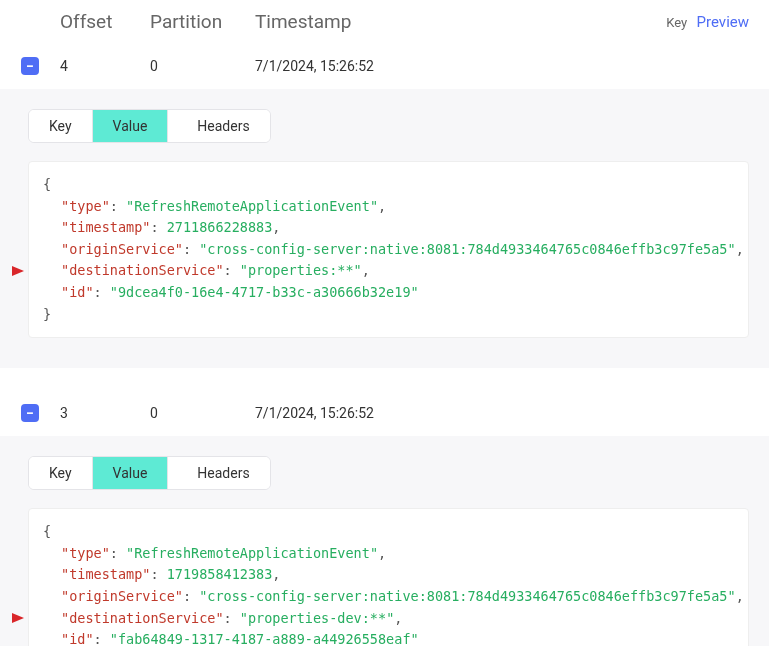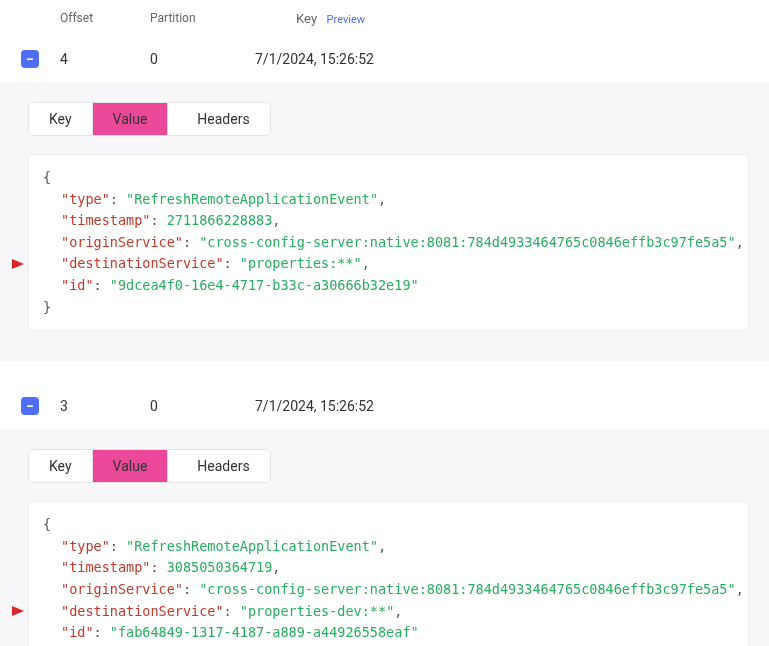--- a/index.html
+++ b/index.html
@@ -20,23 +20,23 @@
     display: flex;
     align-items: center;
     padding: 14px 0;
     background: #fff;
   }
   .col-expand { width: 60px; display:flex; justify-content:center; }
   .col-offset { width: 90px; padding-left: 0; }
   .col-partition { width: 105px; }
   .col-timestamp { flex: 1; }
   .col-key-preview { width: 130px; text-align: right; padding-right: 20px; }
-  .header-row .hlabel { color: #666; font-size: 12px; }
+  .header-row .hlabel { color: #666; font-size: 19px; }
   .key-label { color:#666; font-size:13px; margin-right:6px;}
-  .preview-link { color: #4f6df5; font-size:11px; cursor:pointer; }
+  .preview-link { color: #4f6df5; font-size:15px; cursor:pointer; }
   .expand-btn {
     width: 18px; height: 18px;
     background: #4f6df5;
     border-radius: 4px;
     color: #fff;
     display:flex; align-items:center; justify-content:center;
     font-weight:700;
     font-size:14px;
     line-height:1;
     cursor:pointer;
@@ -56,21 +56,21 @@
   }
   .tab {
     padding: 8px 20px;
     font-size: 14px;
     color:#333;
     background:#fff;
     cursor:pointer;
     border-right:1px solid #e4e4e8;
   }
   .tab:last-child { border-right:none;padding-left:29px; }
-  .tab.active { background:#ec4899; }
+  .tab.active { background:#5eead4; }
   .json-box {
     background:#fff;
     border:1px solid #eee;
     border-radius:4px;
     padding: 12px 14px 12px 14px;
     font-family: Consolas, Menaco, monospace;
     font-size: 13.5px;
     line-height: 1.6;
     position:relative;
     overflow-x:auto;
@@ -93,20 +93,21 @@
   .panel-rel{ position:relative;}
   .gap { height: 22px; background:#fff;}
 </style>
 </head>
 <body>
 
 <div class="header-row">
   <div class="col-expand"></div>
   <div class="col-offset hlabel">Offset</div>
   <div class="col-partition hlabel">Partition</div>
+  <div class="col-timestamp hlabel">Timestamp</div>
   <div class="col-key-preview">
     <span class="key-label">Key</span>
     <span class="preview-link">Preview</span>
   </div>
 </div>
 
 <div class="data-row">
   <div class="col-expand">
     <div class="expand-btn">−</div>
   </div>
@@ -151,21 +152,21 @@
 <div class="detail-panel panel-rel">
   <div class="tab-bar">
     <div class="tab">Key</div>
     <div class="tab active">Value</div>
     <div class="tab">Headers</div>
   </div>
   <div class="json-outer">
     <div class="json-box" id="json1">
         <div class="json-line root"><span class="brace">{</span></div>
         <div class="json-line"><span class="key">"type"</span><span class="brace">: </span><span class="str">"RefreshRemoteApplicationEvent"</span><span class="brace">,</span></div>
-        <div class="json-line"><span class="key">"timestamp"</span><span class="brace">: </span><span class="str" style="color:#27ae60">3085050364719</span><span class="brace">,</span></div>
+        <div class="json-line"><span class="key">"timestamp"</span><span class="brace">: </span><span class="str" style="color:#27ae60">1719858412383</span><span class="brace">,</span></div>
         <div class="json-line"><span class="key">"originService"</span><span class="brace">: </span><span class="str">"cross-config-server:native:8081:784d4933464765c0846effb3c97fe5a5"</span><span class="brace">,</span></div>
         <div class="json-line"><span class="key">"destinationService"</span><span class="brace">: </span><span class="str">"properties-dev:**"</span><span class="brace">,</span></div>
         <div class="json-line"><span class="key">"id"</span><span class="brace">: </span><span class="str">"fab64849-1317-4187-a889-a44926558eaf"</span><span class="brace"></span></div>
         <div class="json-line root"></div>
       </div>
     <div class="row-arrow" id="arrow1" style="top: 105.172px; left: -16px;"></div>
   </div>
 </div>
 
 </body></html>

